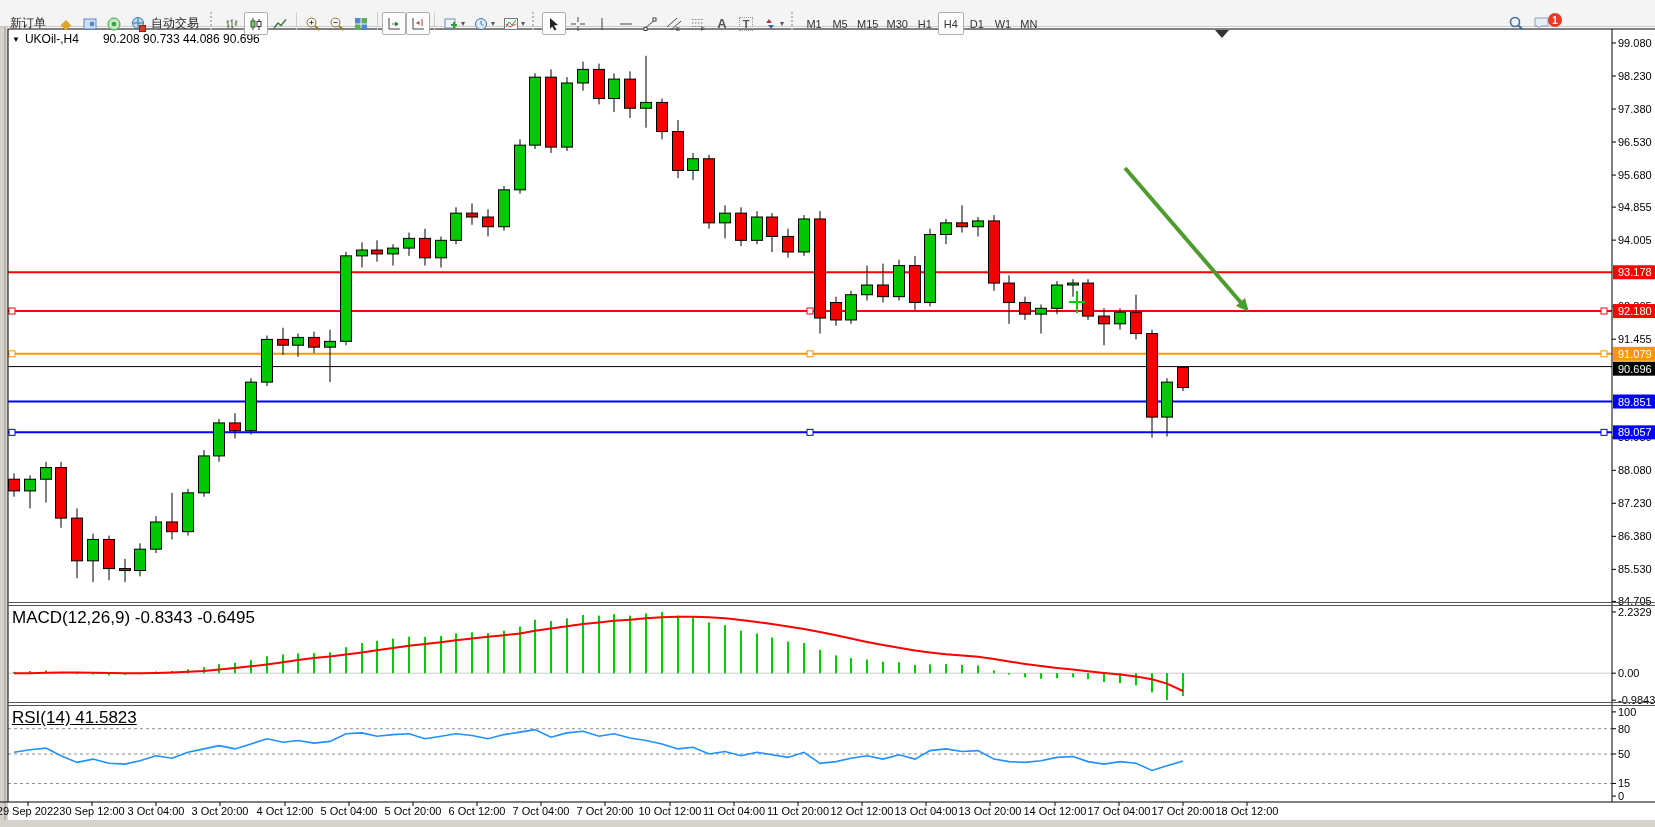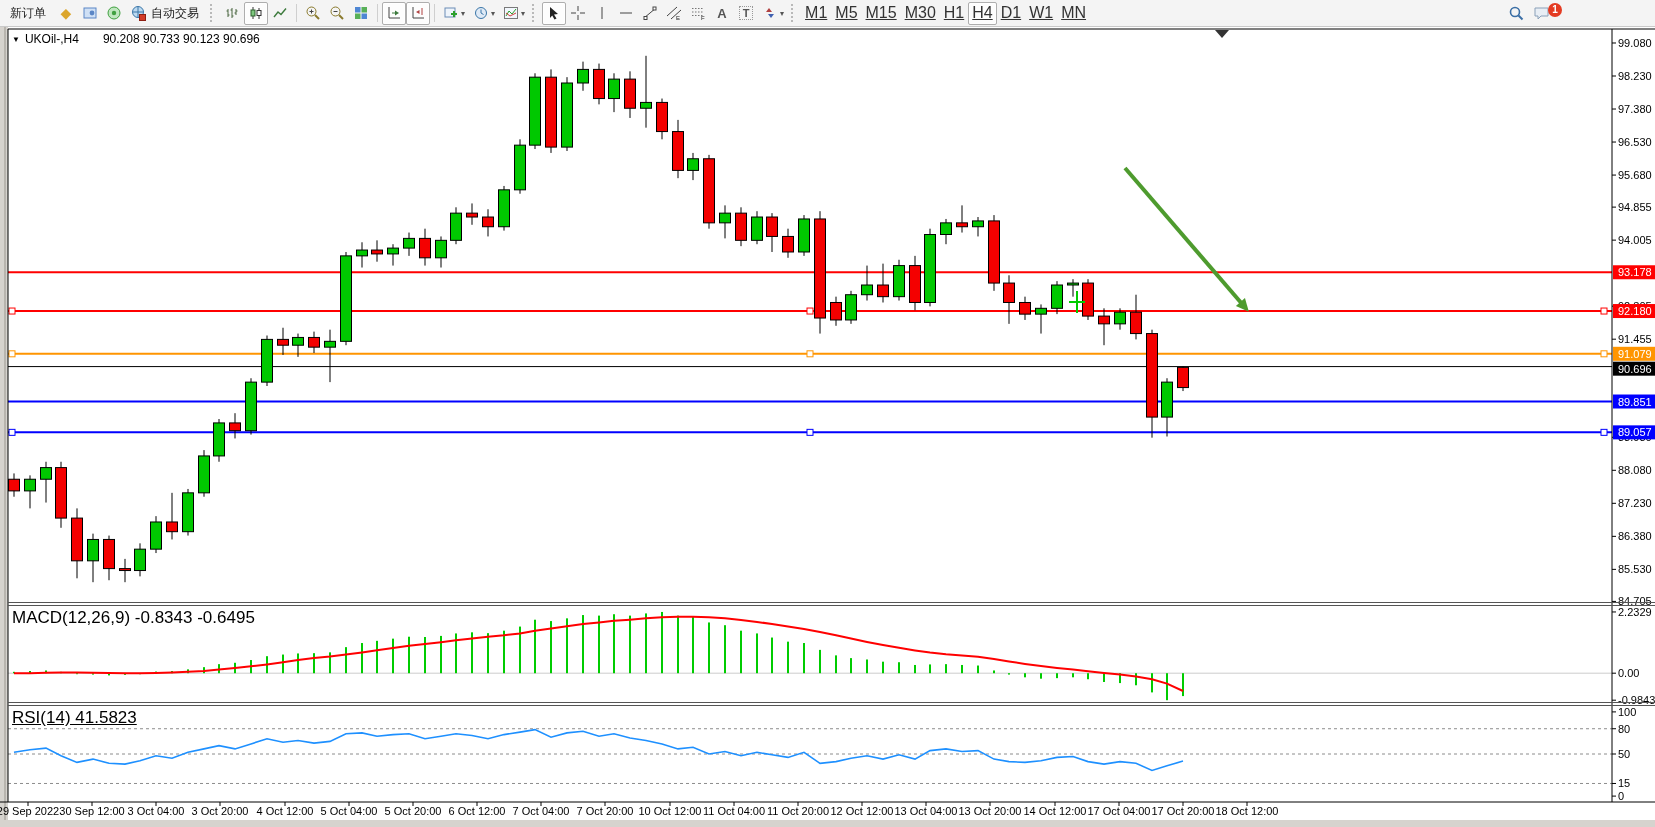--- a/index.html
+++ b/index.html
@@ -2,30 +2,30 @@
 <html><head>
 <meta charset="utf-8">
 <style>
   * { margin:0; padding:0; box-sizing:border-box; }
   html,body { width:1655px; height:827px; overflow:hidden;
     font-family:"Liberation Sans","DejaVu Sans",sans-serif; background:#d6d3ce; }
 
   
   .toolbar { position:absolute; left:0; top:0; width:1655px; height:27px;
     background:#f4f4f4; border-bottom:1px solid #c9c9c9;
-    display:flex; align-items:center; padding:0 2px; z-index:20; }
+    display:flex; align-items:flex-start; padding:12px 2px; z-index:20; }
   .tbtn { height:23px; min-width:24px; display:flex; align-items:center; justify-content:center;
     padding:0 3px; border:1px solid transparent; border-radius:2px; color:#333; font-size:12px; }
   .tbtn.pressed { border:1px solid #aeaeae; background:#fdfdfd; box-shadow:inset 0 0 0 1px #fff; }
   .tbtn svg { display:block; }
   .tlabel { font-size:12px; color:#222; padding:0 4px; white-space:nowrap; }
   .grip { width:7px; height:18px; border-left:2px dotted #b9b9b9; margin:0 3px; }
   .vsep { width:1px; height:18px; background:#cfcfcf; margin:0 4px; }
   .caret { font-size:8px; color:#555; margin-left:2px; }
-  .tf { font-size:16px; color:#333; min-width:26px;text-decoration:underline; }
+  .tf { font-size:11px; color:#333; min-width:26px; }
   .spacer { flex:1; }
   .badge { position:absolute; top:1px; right:-7px; background:#e43b22; color:#fff;
     font-size:10px; font-weight:bold; width:14px; height:14px; border-radius:50%;
     display:flex; align-items:center; justify-content:center; }
   .chatwrap { position:relative; margin-right:98px; }
 
   
   #chart-svg { position:absolute; left:0; top:0; z-index:1; }
   .overlay { position:absolute; z-index:5; font-size:17px; color:#000; white-space:nowrap; pointer-events:none; }
   #chart-title { left:12px; top:32px; }
@@ -660,16 +660,16 @@
     <line x1="1119" y1="802" x2="1119" y2="806" stroke="#000"></line>
     <text x="1119" y="815" font-size="11" fill="#000" font-family="&quot;Liberation Sans&quot;,&quot;DejaVu Sans&quot;,sans-serif" text-anchor="middle">17 Oct 04:00</text>
     <line x1="1183" y1="802" x2="1183" y2="806" stroke="#000"></line>
     <text x="1183" y="815" font-size="11" fill="#000" font-family="&quot;Liberation Sans&quot;,&quot;DejaVu Sans&quot;,sans-serif" text-anchor="middle">17 Oct 20:00</text>
     <line x1="1247" y1="802" x2="1247" y2="806" stroke="#000"></line>
     <text x="1247" y="815" font-size="11" fill="#000" font-family="&quot;Liberation Sans&quot;,&quot;DejaVu Sans&quot;,sans-serif" text-anchor="middle">18 Oct 12:00</text>
     <rect x="0" y="820" width="1655" height="7" fill="#d6d3ce"></rect>
   </svg>
 
 <div class="overlay" id="chart-title" style="font-size:12px;">
-  <span class="tri">▼</span><span class="sym">UKOil-,H4</span><span>90.208 90.733 90.123 90.696</span>
+  <span class="tri">▼</span><span class="sym">UKOil-,H4</span><span>90.208 90.733 44.086 90.696</span>
 </div>
 <div class="overlay" id="macd-label">MACD(12,26,9) -0.8343 -0.6495</div>
 <div class="overlay" id="rsi-label">RSI(14) 41.5823</div>
 
 </body></html>

